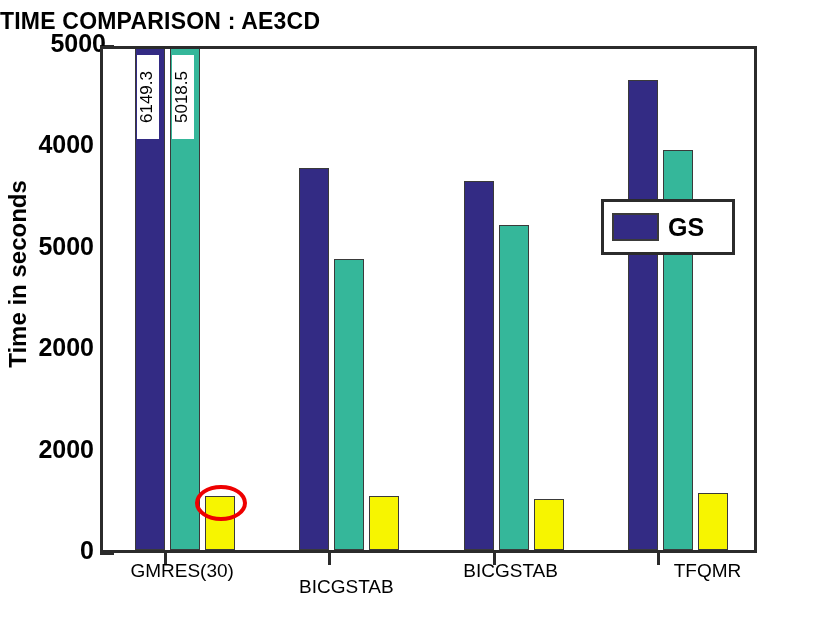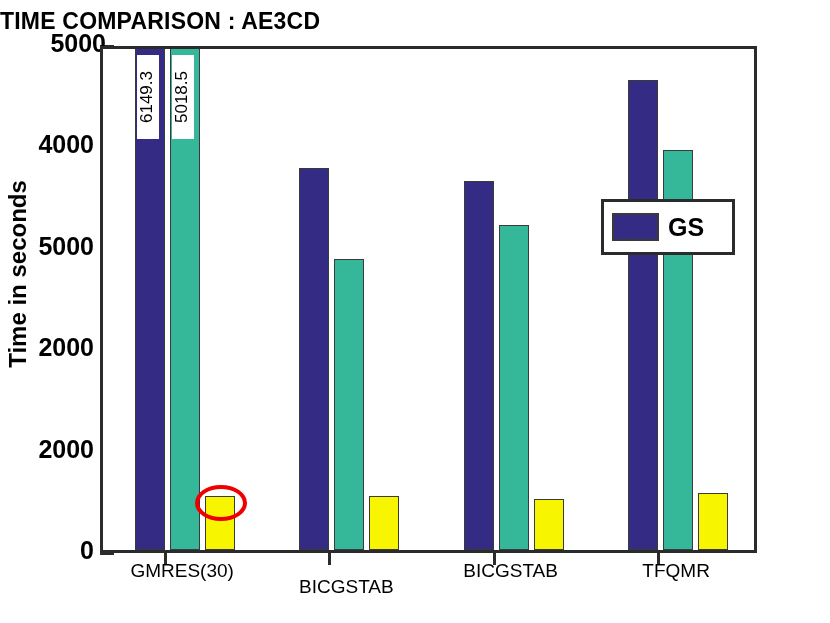--- a/index.html
+++ b/index.html
@@ -89,21 +89,21 @@
   <div id="xticks-layer">
       <div class="xtick" style="left: 164.125px;"></div>
       <div class="xtick" style="left: 328.375px;"></div>
       <div class="xtick" style="left: 492.625px;"></div>
       <div class="xtick" style="left: 656.875px;"></div>
     </div>
   <div id="xlabels-layer">
       <div class="xtlabel" style="left: 100px; width: 164.25px;">GMRES(30)</div>
       <div class="xtlabel" style="left: 264.25px; width: 164.25px; margin-top: 16px;">BICGSTAB</div>
       <div class="xtlabel" style="left: 428.5px; width: 164.25px;">BICGSTAB</div>
-      <div class="xtlabel" style="left: 594px; width: 164.25px;">TFQMR</div>
+      <div class="xtlabel" style="left: 577px; width: 164.25px; text-align: right;">TFQMR</div>
     </div>
 
   <div id="annot" style="width: 44px; height: 28px; left: 195.125px; top: 484.954px;"></div>
 
   <div id="legend" style="left: 601px; top: 199px; width: 134px;">
       <div class="legrow">
         <span class="legsw" style="background: rgb(51, 43, 132);"></span>
         <span class="legtx">GS</span>
       </div>
     </div>

